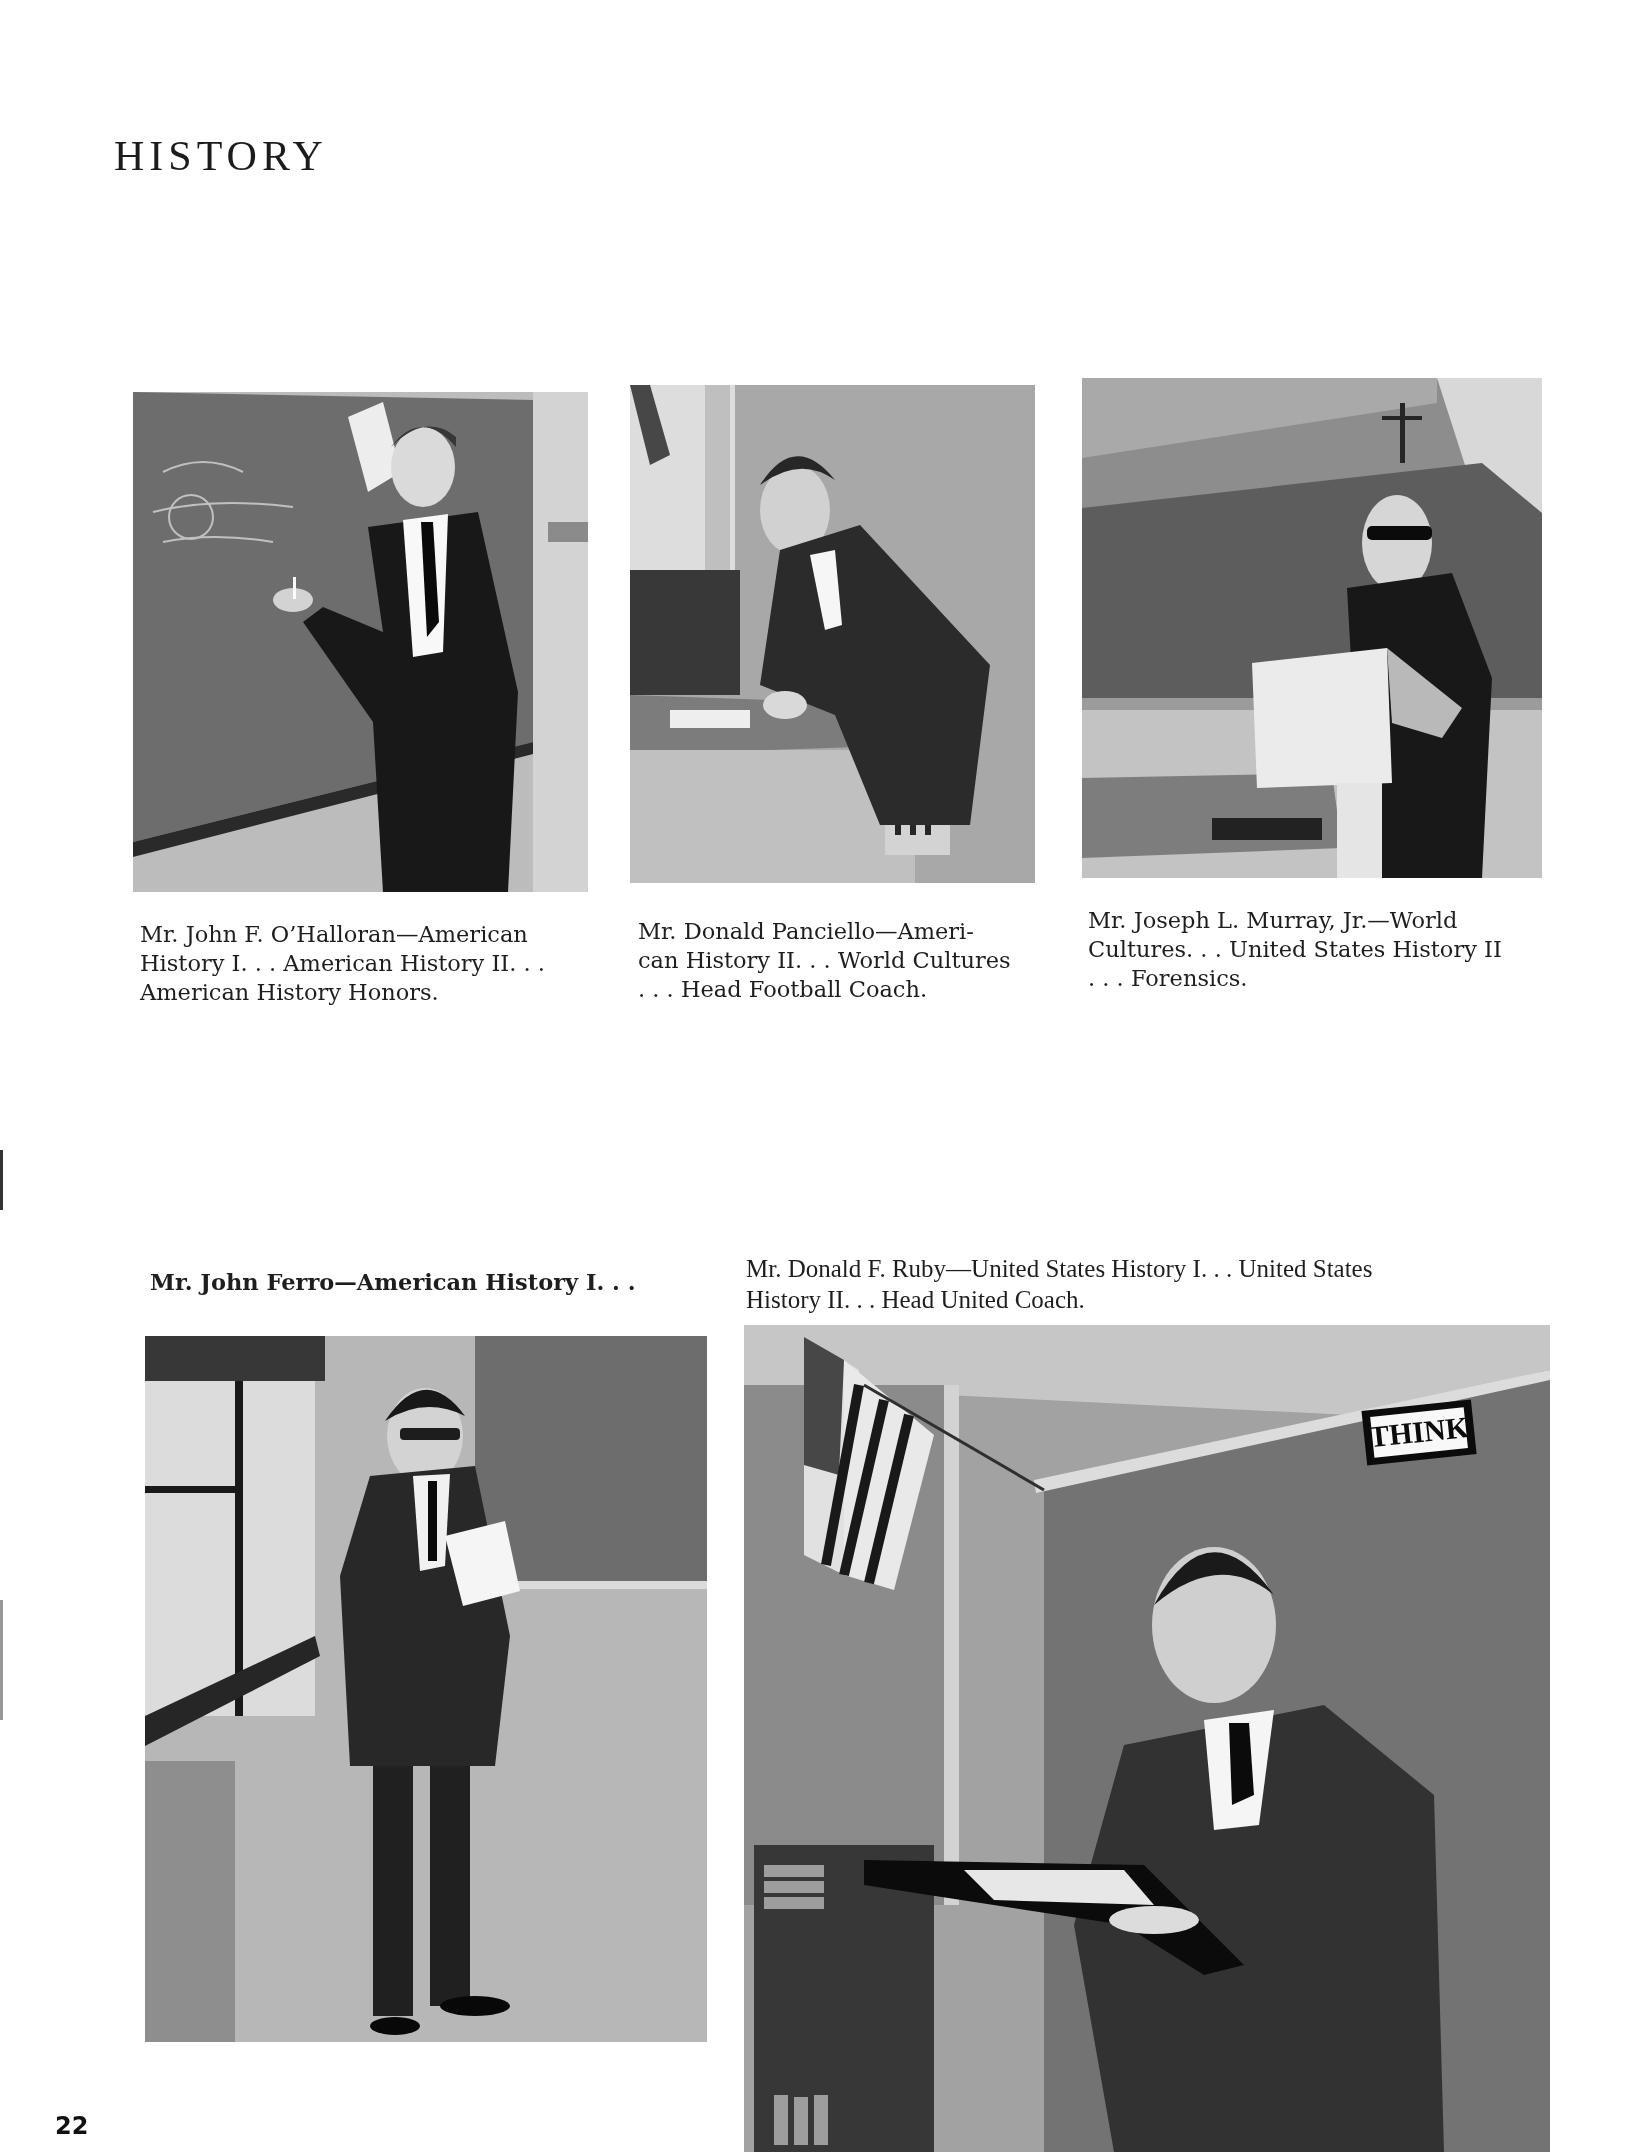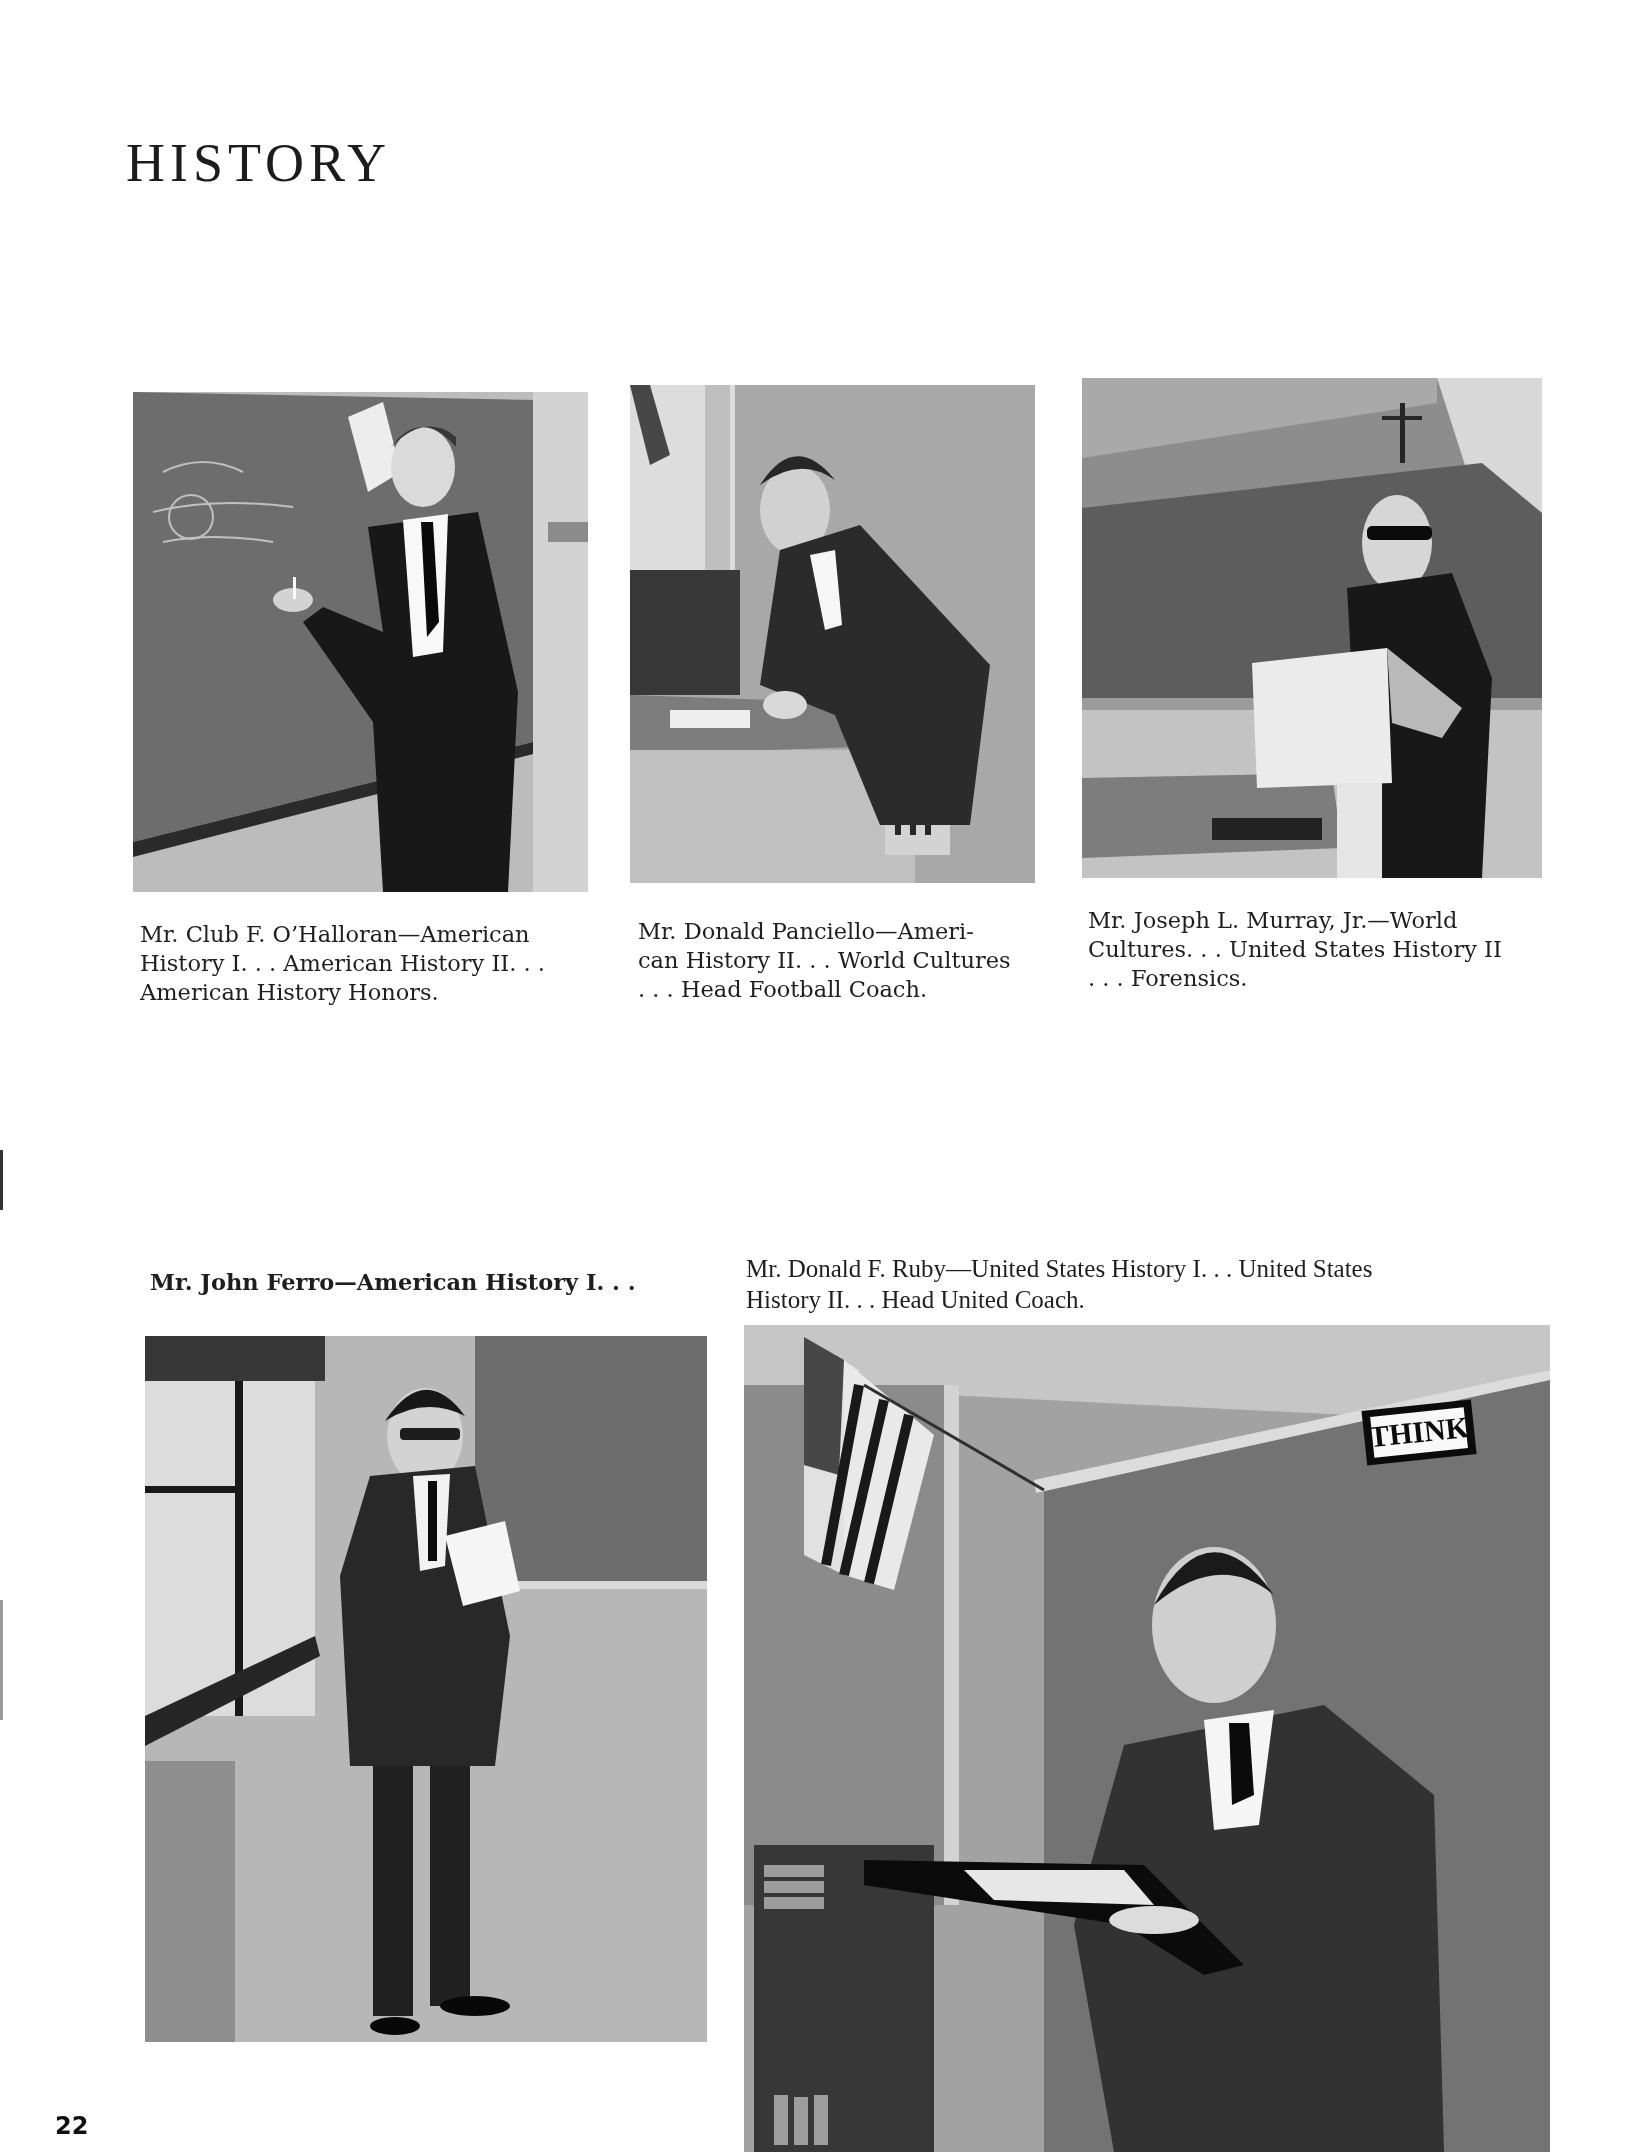--- a/index.html
+++ b/index.html
@@ -2,23 +2,23 @@
 <html><head>
 <meta charset="utf-8">
 <style>
   html, body { margin: 0; padding: 0; }
   body {
     width: 1648px; height: 2152px; position: relative; overflow: hidden;
     background: #ffffff; color: #1a1a1a;
     font-family: "DejaVu Serif", "Liberation Serif", serif;
   }
   .page-title {
-    position: absolute; left: 126px; top: 132px;
+    position: absolute; left: 114px; top: 132px;
     font-family: "Liberation Serif", "DejaVu Serif", serif;
-    font-size: 54px; letter-spacing: 5px; font-weight: normal; color: #1c1c1c;
+    font-size: 42px; letter-spacing: 5px; font-weight: normal; color: #1c1c1c;
     margin: 0;
   }
   .photo {
     position: absolute; overflow: hidden; background: #8a8a8a;
     filter: contrast(1.05);
   }
   .photo svg { width: 100%; height: 100%; display: block; }
   .caption {
     position: absolute; font-size: 22.5px; line-height: 29px; color: #1e1e1e;
     text-align: justify; margin: 0;
@@ -100,21 +100,21 @@
     <ellipse cx="315" cy="165" rx="35" ry="48" fill="#d2d2d2"></ellipse>
     <rect x="285" y="148" width="65" height="14" rx="5" fill="#111"></rect>
     <polygon points="265,210 370,195 410,300 400,500 280,500 270,300" fill="#1d1d1d"></polygon>
     <polygon points="170,285 305,270 310,405 175,410" fill="#e6e6e6"></polygon>
     <polygon points="305,270 380,330 360,360 310,345" fill="#b6b6b6"></polygon>
     <rect x="255" y="405" width="45" height="95" fill="#e0e0e0"></rect>
   </svg>
 </div>
 
 <p class="caption" style="left:140px;top:920px;width:448px;">
-  <span>Mr. Club F. O’Halloran—American</span>
+  <span>Mr. John F. O’Halloran—American</span>
   <span>History I. . . American History II. . .</span>
   <span>American History Honors.</span>
 </p>
 <p class="caption" style="left:638px;top:917px;width:405px;">
   <span>Mr. Donald Panciello—Ameri-</span>
   <span>can History II. . . World Cultures</span>
   <span>. . . Head Football Coach.</span>
 </p>
 <p class="caption" style="left:1088px;top:906px;width:450px;">
   <span>Mr. Joseph L. Murray, Jr.—World</span>

